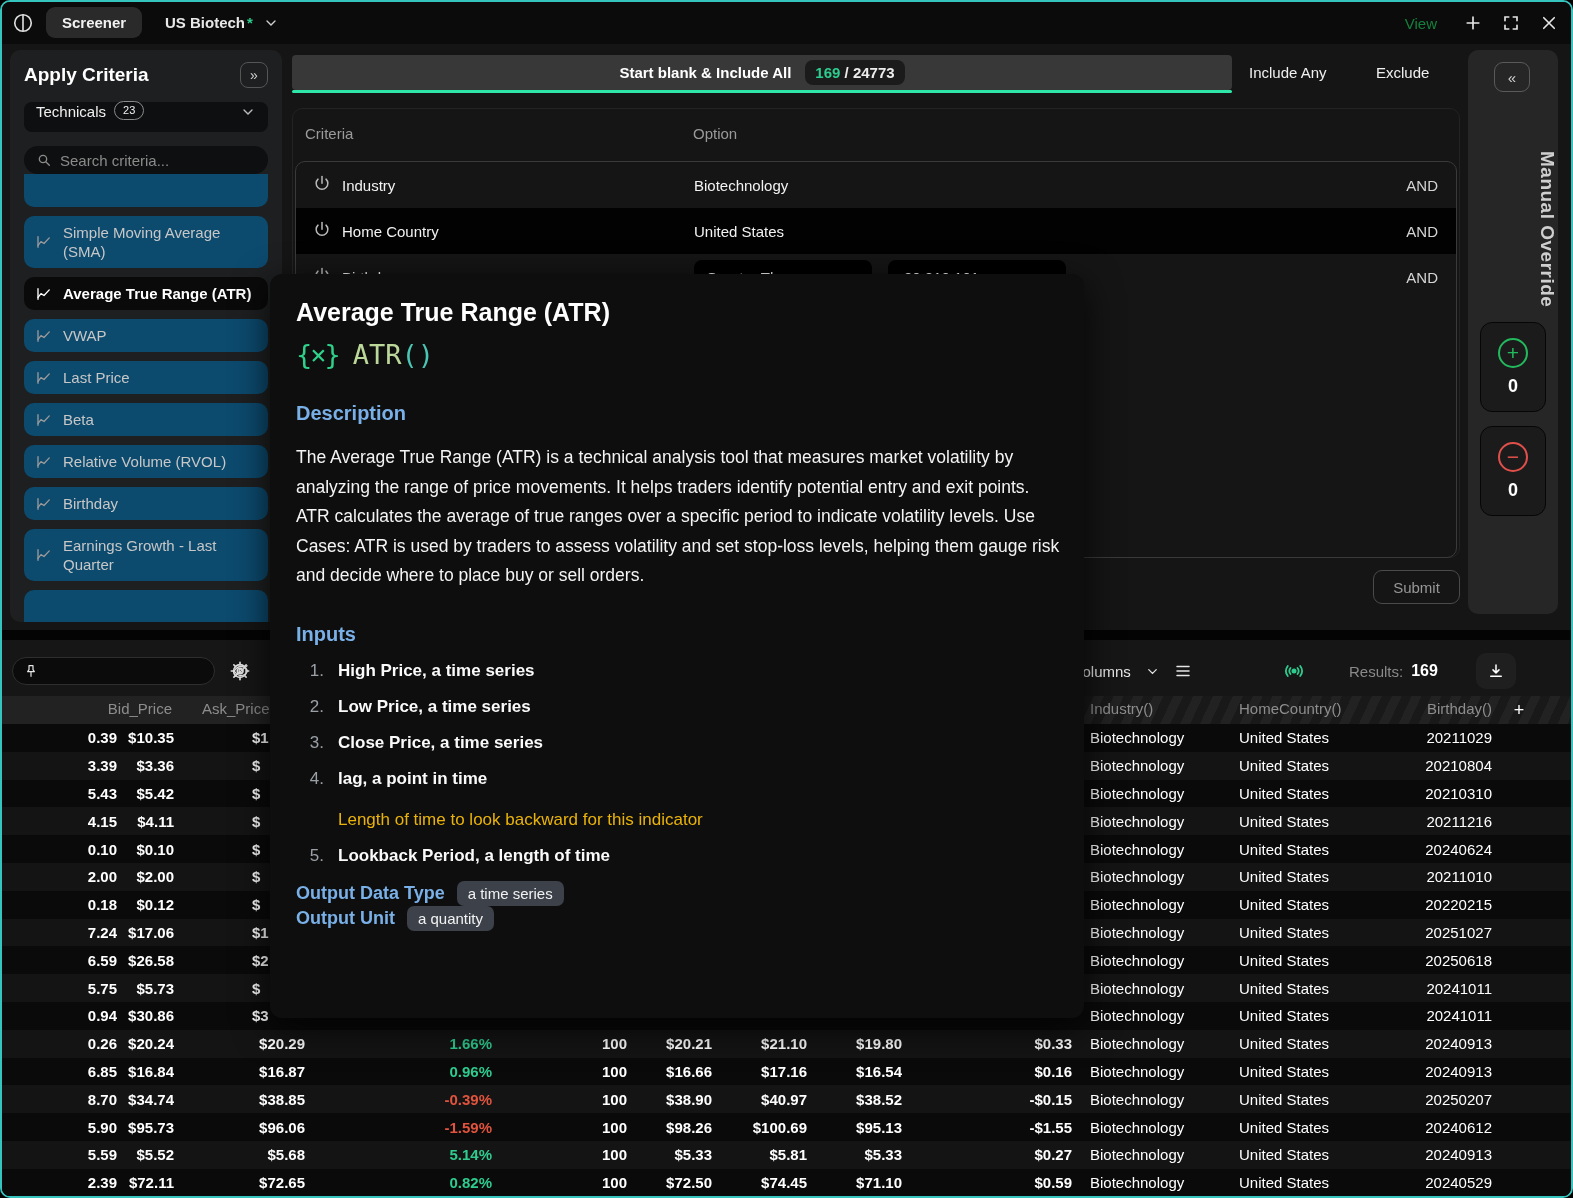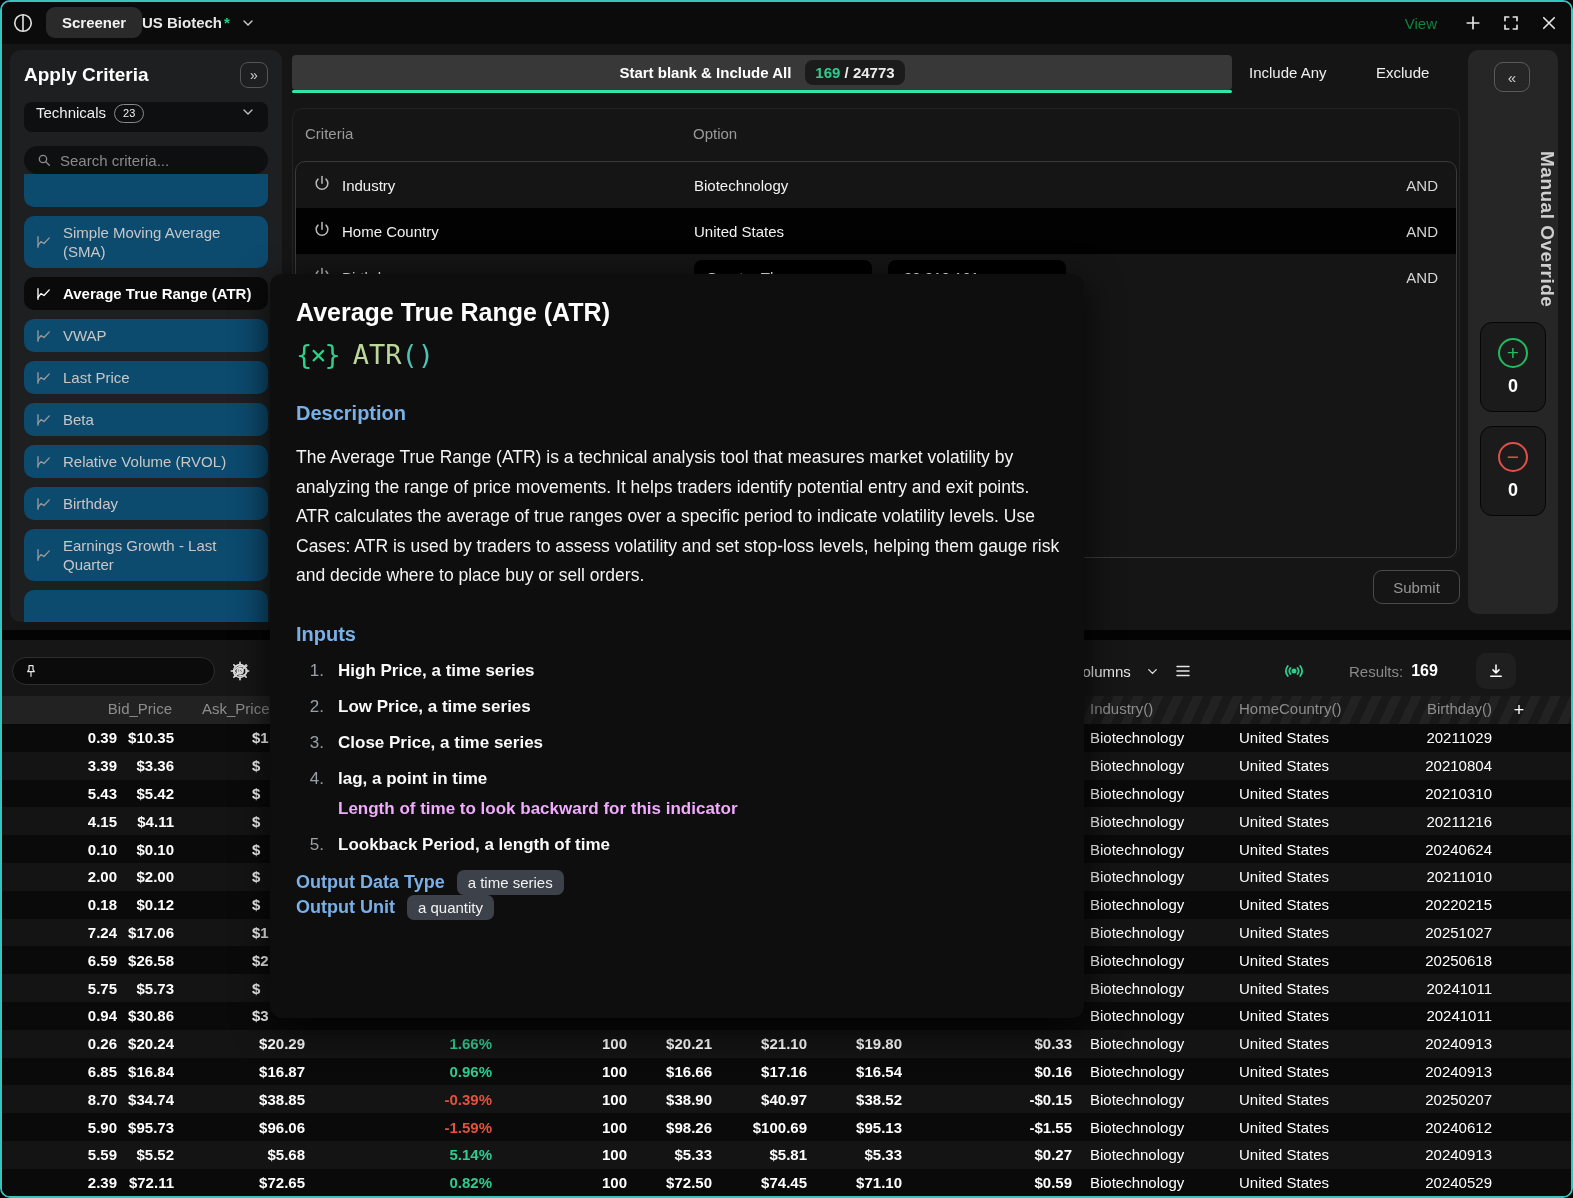--- a/index.html
+++ b/index.html
@@ -4,33 +4,33 @@
 <style>
   *{margin:0;padding:0;box-sizing:border-box}
   html,body{background:#000}
   body{font-family:"Liberation Sans",sans-serif;color:#e8e8e8;font-size:15px}
   .screen{position:relative;width:1573px;height:1198px;background:#151515;border:2px solid #36c5be;border-radius:10px;overflow:hidden}
 
   
   .topbar{position:absolute;left:0;top:0;width:100%;height:42px;background:#0b0b0b}
   .contrast{position:absolute;left:10px;top:10px;width:22px;height:22px;color:#dcdcdc}
   .screener-pill{position:absolute;left:44px;top:5px;height:31px;padding:0 16px;background:#2a2a2a;border-radius:9px;display:flex;align-items:center;color:#f2f2f2;font-weight:600;font-size:15px}
-  .workspace{position:absolute;left:140px;top:5px;height:31px;display:flex;align-items:center;gap:2px;font-weight:600;font-size:15px}
+  .workspace{position:absolute;left:163px;top:5px;height:31px;display:flex;align-items:center;gap:2px;font-weight:600;font-size:15px}
   .workspace .star{color:#2ecc8f}
   .workspace .chev{margin-left:8px;color:#cfcfcf}
   .tb-right{position:absolute;right:12px;top:0;height:42px;display:flex;align-items:center;gap:18px}
   .view-lbl{color:#15803d;font-size:15px;margin-right:8px}
   .tb-ic{width:20px;height:20px;color:#e6e6e6;display:flex;align-items:center;justify-content:center}
 
   
   .sidebar{position:absolute;left:8px;top:48px;width:272px;height:572px;background:#1e1f20;border-radius:10px;padding:12px 14px 0 14px;overflow:hidden}
   .sb-head{display:flex;align-items:center;justify-content:space-between}
   .sb-title{font-size:19px;font-weight:700;color:#fff}
   .sb-expand{width:28px;height:26px;border:1px solid #555;border-radius:8px;color:#cfcfcf;display:flex;align-items:center;justify-content:center;font-size:14px}
-  .sb-cat{margin-top:14px;height:30px;background:#0e0f10;border-radius:8px;display:flex;align-items:flex-start;padding:2px 12px;color:#f0f0f0}
+  .sb-cat{margin-top:14px;height:30px;background:#0e0f10;border-radius:8px;display:flex;align-items:flex-end;padding:12px 12px;color:#f0f0f0}
   .sb-cat .cnt{margin-left:8px;border:1px solid #8a8a8a;border-radius:10px;padding:0 8px;font-size:11px;line-height:17px}
   .sb-cat .chev{margin-left:auto;color:#bdbdbd}
   .sb-search{margin-top:14px;height:28px;background:#0e0f10;border-radius:14px;display:flex;align-items:center;padding:0 12px;gap:8px;color:#8b8b8b}
   .sb-search input{background:transparent;border:0;outline:0;color:#cfcfcf;font-size:15px;width:100%;font-family:"Liberation Sans",sans-serif}
   .sb-search input::placeholder{color:#8b8b8b}
   .crit-scroll{margin-top:8px;display:flex;flex-direction:column;gap:9px}
   .crit-item{background:#0c4a6e;border-radius:10px;padding:7px 11px;display:flex;align-items:center;gap:10px;color:#c7c7c7;font-size:15px;line-height:19px;min-height:33px}
   .crit-item .crit-ic{color:#9a9a9a;flex:0 0 18px;display:flex}
   .crit-item.active{background:#0a0a0a;color:#fff;font-weight:600}
   .crit-item.active .crit-ic{color:#fff}
@@ -120,21 +120,21 @@
   .pp-code{margin-top:12px;font-family:"DejaVu Sans Mono",monospace;font-size:27px;display:flex;align-items:center;gap:14px}
   .fx{color:#2fd08a;letter-spacing:-2px}
   .fn{color:#bcd79a}
   .pr{color:#4cc6b4}
   .pp-h{margin-top:32px;font-size:20px;font-weight:700;color:#79b0e8}
   .pp-desc{margin-top:18px;width:768px;font-size:17.5px;line-height:29.5px;color:#f4f4f4}
   .inp-list{margin-top:14px}
   .inp-item{display:flex;margin-bottom:14px;font-size:17px;line-height:22px}
   .inp-num{width:42px;text-align:right;padding-right:14px;color:#9aa0a6;flex:0 0 42px}
   .inp-text{font-weight:700;color:#fafafa}
-  .inp-sub{display:block;font-weight:700;color:#f0abfc;margin-top:8px}
+  .inp-sub{display:block;font-weight:400;color:#eab308;margin-top:19px}
   .out-row{display:flex;align-items:center;gap:12px}
   .out-lbl{font-size:18px;font-weight:700;color:#79b0e8}
   .badge{background:#3c414a;border-radius:7px;padding:4px 11px;font-size:15px;color:#f2f2f2}
 
   svg{display:block}
 </style>
 </head>
 <body>
 
 <div class="screen">

